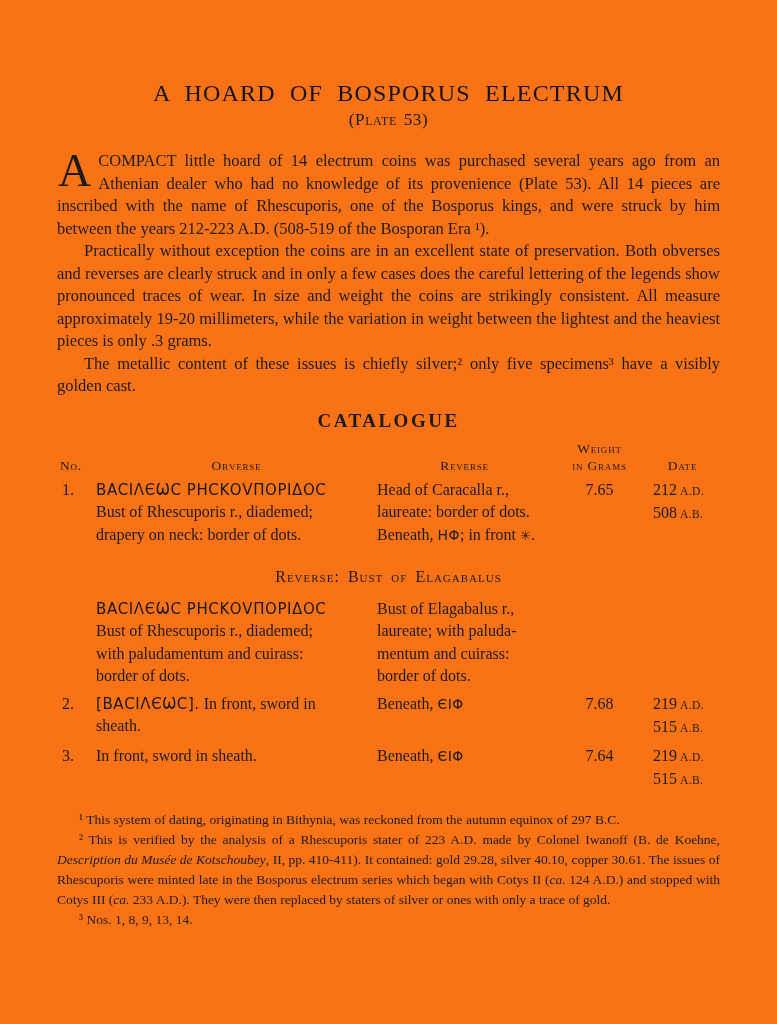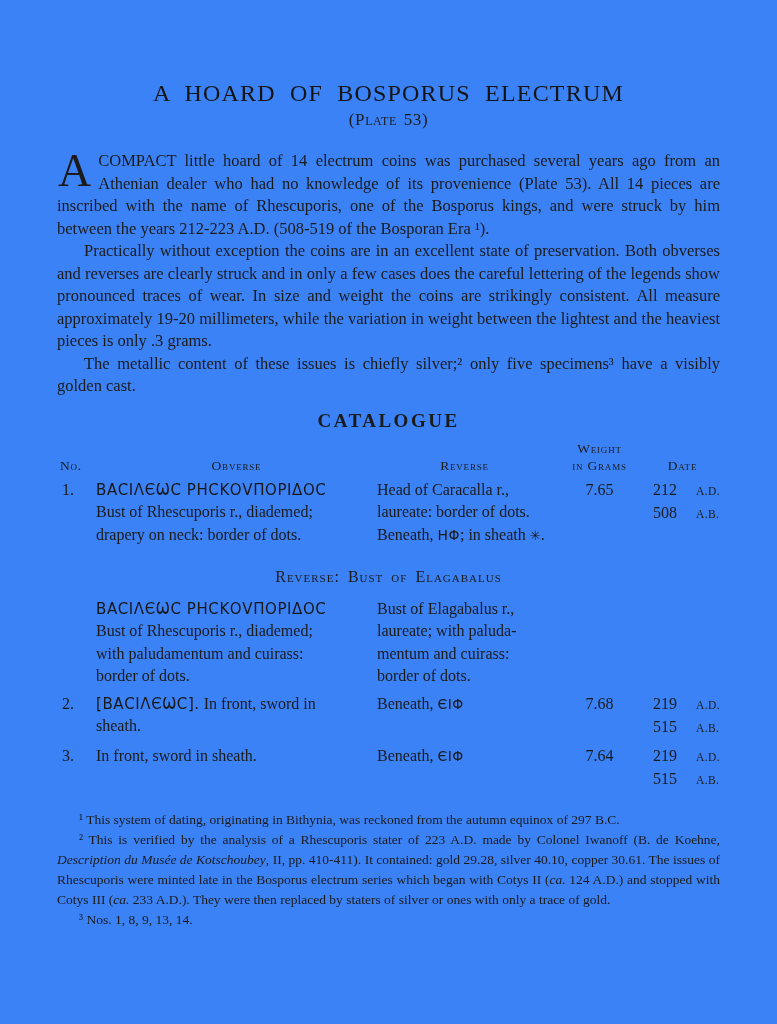--- a/index.html
+++ b/index.html
@@ -1,21 +1,21 @@
 <!DOCTYPE html>
 <html><head>
 <meta charset="utf-8">
 <style>
   * { margin:0; padding:0; box-sizing:border-box; }
   html,body { background:#e8e8e6; }
   .page {
     position:relative;
     width:777px; height:1024px;
     margin:0 auto;
-    background:#3b82f6;
+    background:#f97316;
     color:#1b1b1b;
     font-family:"Liberation Serif", serif;
     overflow:hidden;
   }
   .content { position:absolute; left:57px; top:0; width:663px; }
 
   .title {
     margin-top:80px;
     text-align:center;
     font-size:24px;
@@ -90,21 +90,21 @@
   .greek-inline {
     font-family:"DejaVu Sans", sans-serif;
     font-size:14px;
     letter-spacing:0.5px;
   }
   .preline { white-space:pre-line; }
   .rev-overflow { width:225px; }
   .cell-wt { text-align:center; }
   .cell-date { padding-left:6px; }
   .era { font-size:11.5px; letter-spacing:0.4px; }
-  .date-era { margin-left:19px; }
+  .date-era { margin-left:3px; }
   .sentence-gap { margin-left:4px; }
   .star { font-family:"DejaVu Sans", sans-serif; font-size:13px; }
   .minh2 { min-height:45px; }
   .elag-heading { margin:19px 0 9px 0; }
 
   .footnotes { margin-top:18px; }
   .fn {
     font-size:13.5px;
     line-height:20px;
     text-align:justify;
@@ -146,21 +146,21 @@
         <div class="cell-no">1.</div>
         <div class="cell-obv">
           <div class="greek">ΒΑCΙΛЄѠC ΡΗCΚΟVΠΟΡΙΔΟC</div>
           <div class="preline">Bust of Rhescuporis r., diademed;
 drapery on neck: border of dots.</div>
         </div>
         <div>
           <div class="rev-overflow">
             <div class="preline">Head of Caracalla r.,
 laureate: border of dots.</div>
-            <div><span>Beneath, </span><span class="greek-inline">ΗΦ</span><span>; in sheath </span><span class="star">✳</span><span>.</span></div>
+            <div><span>Beneath, </span><span class="greek-inline">ΗΦ</span><span>; in front </span><span class="star">✳</span><span>.</span></div>
           </div>
         </div>
         <div class="cell-wt">7.65</div>
         <div class="cell-date">
           <div class="date-line"><span>212</span><span class="era date-era">A.D.</span></div>
           <div class="date-line"><span>508</span><span class="era date-era">A.B.</span></div>
         </div>
       </div>
 
       <h3 class="section-heading elag-heading">Reverse: Bust of Elagabalus</h3>

